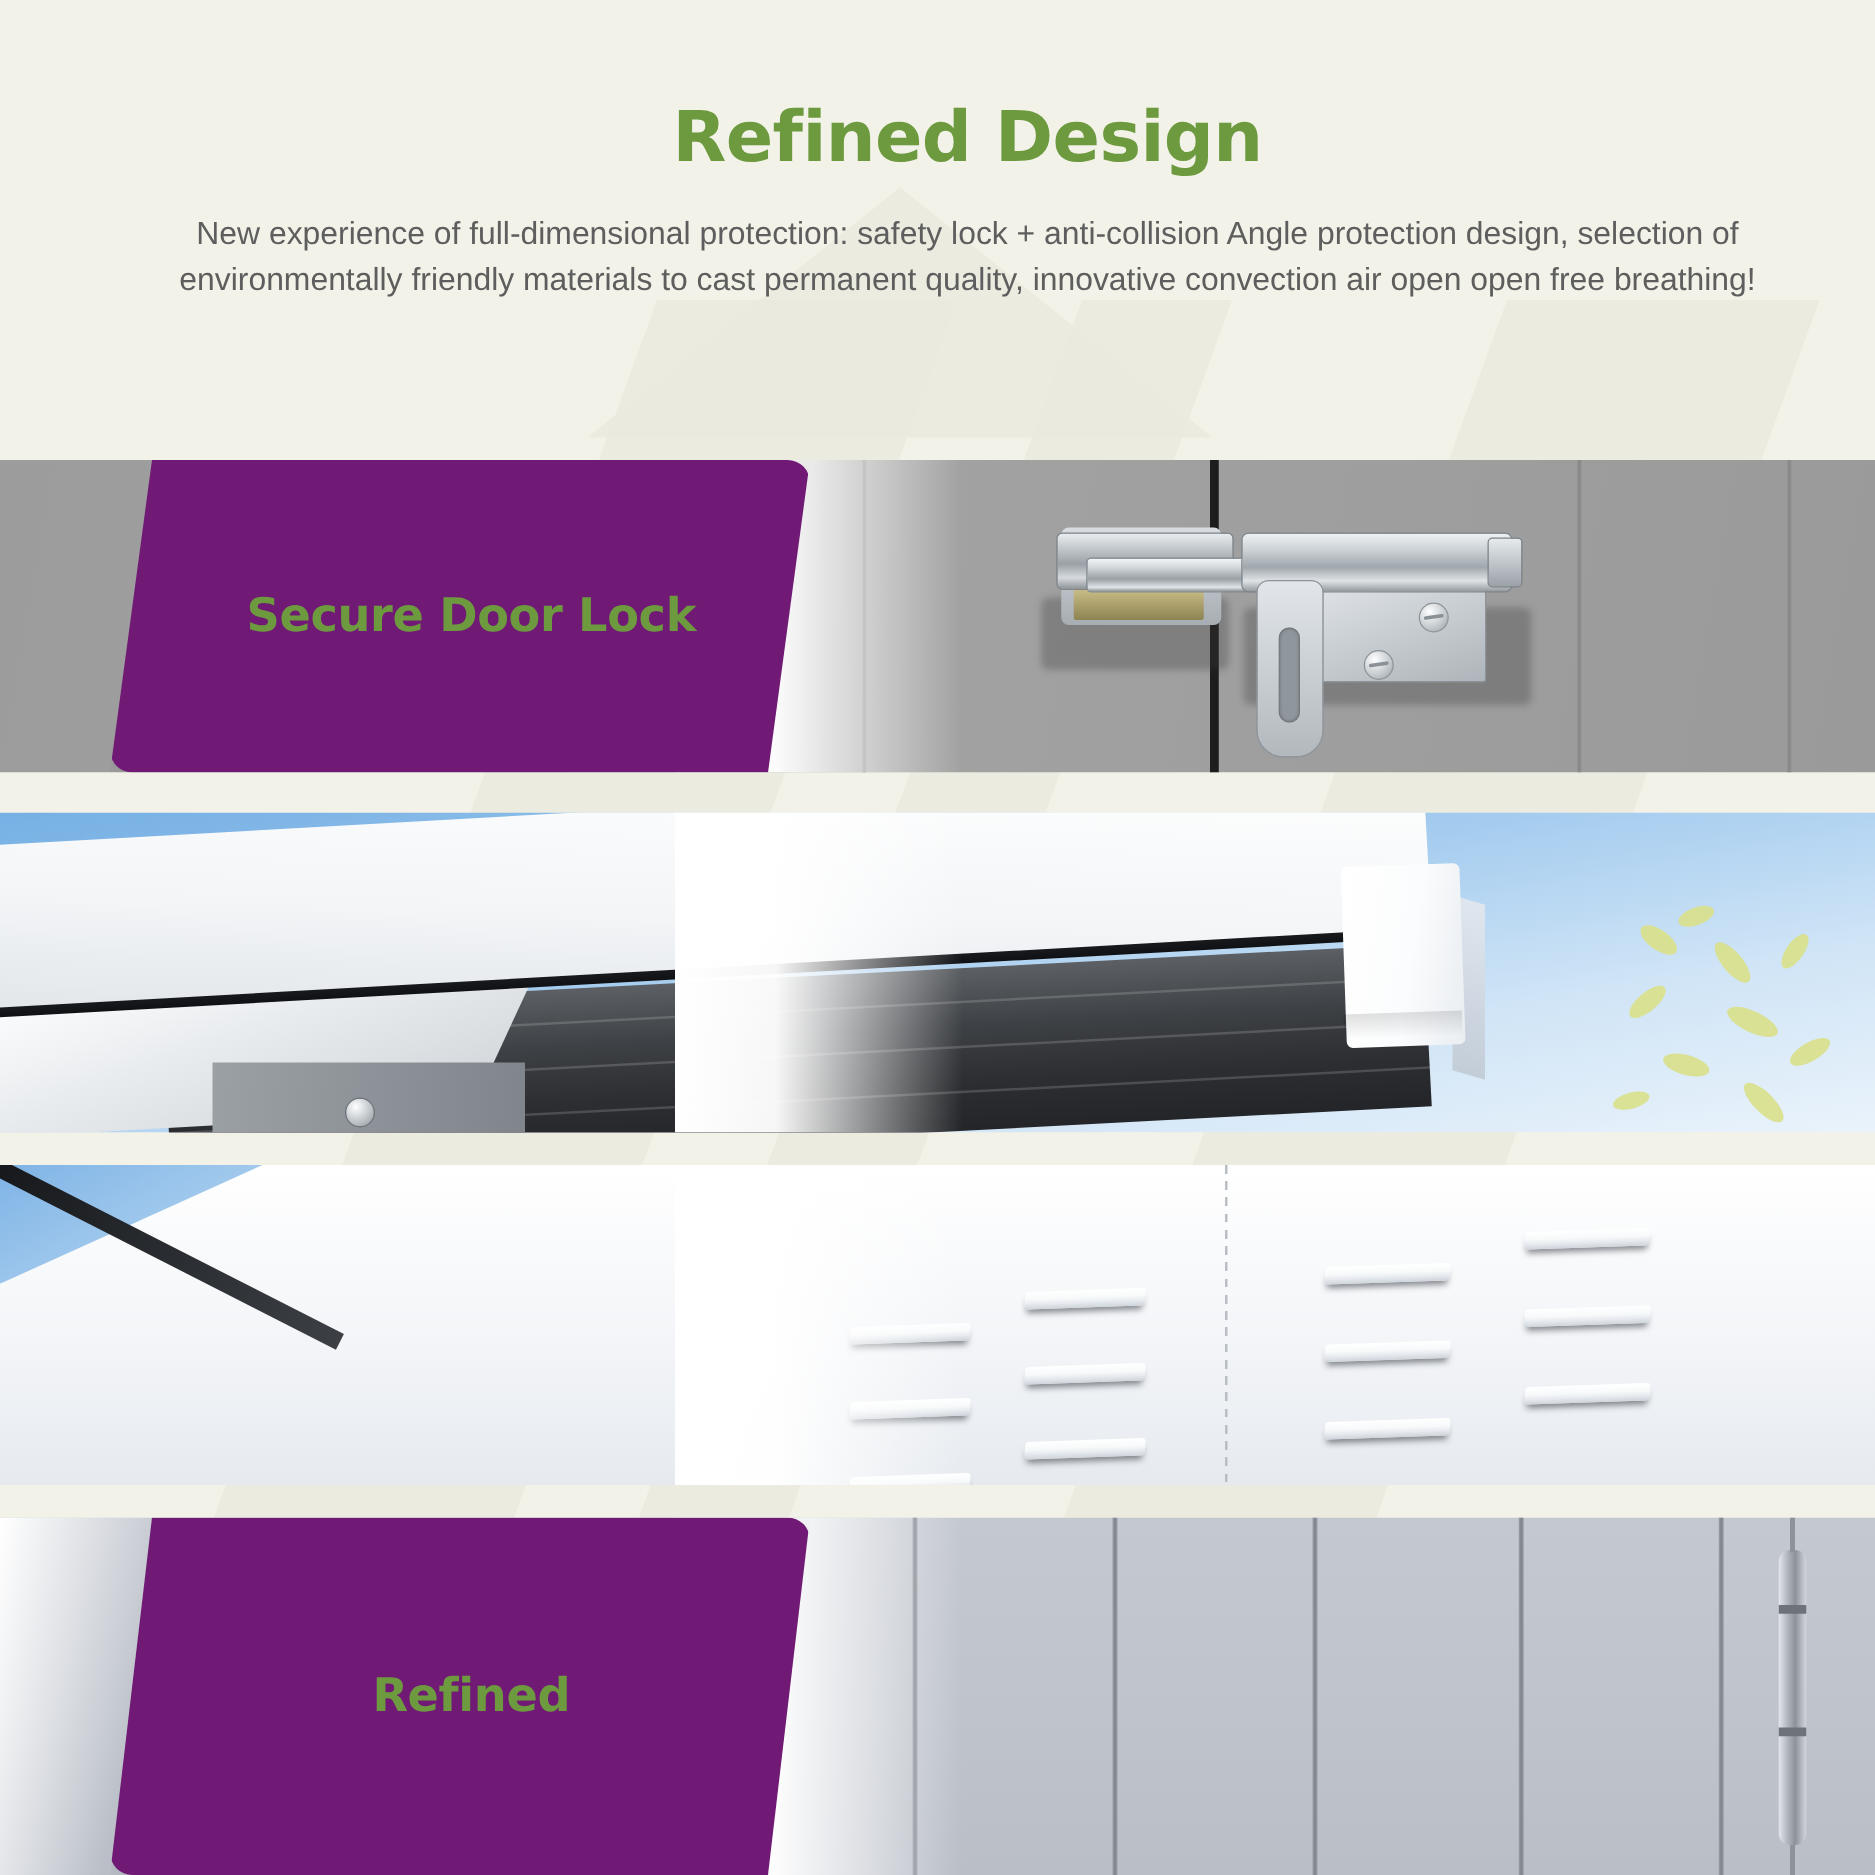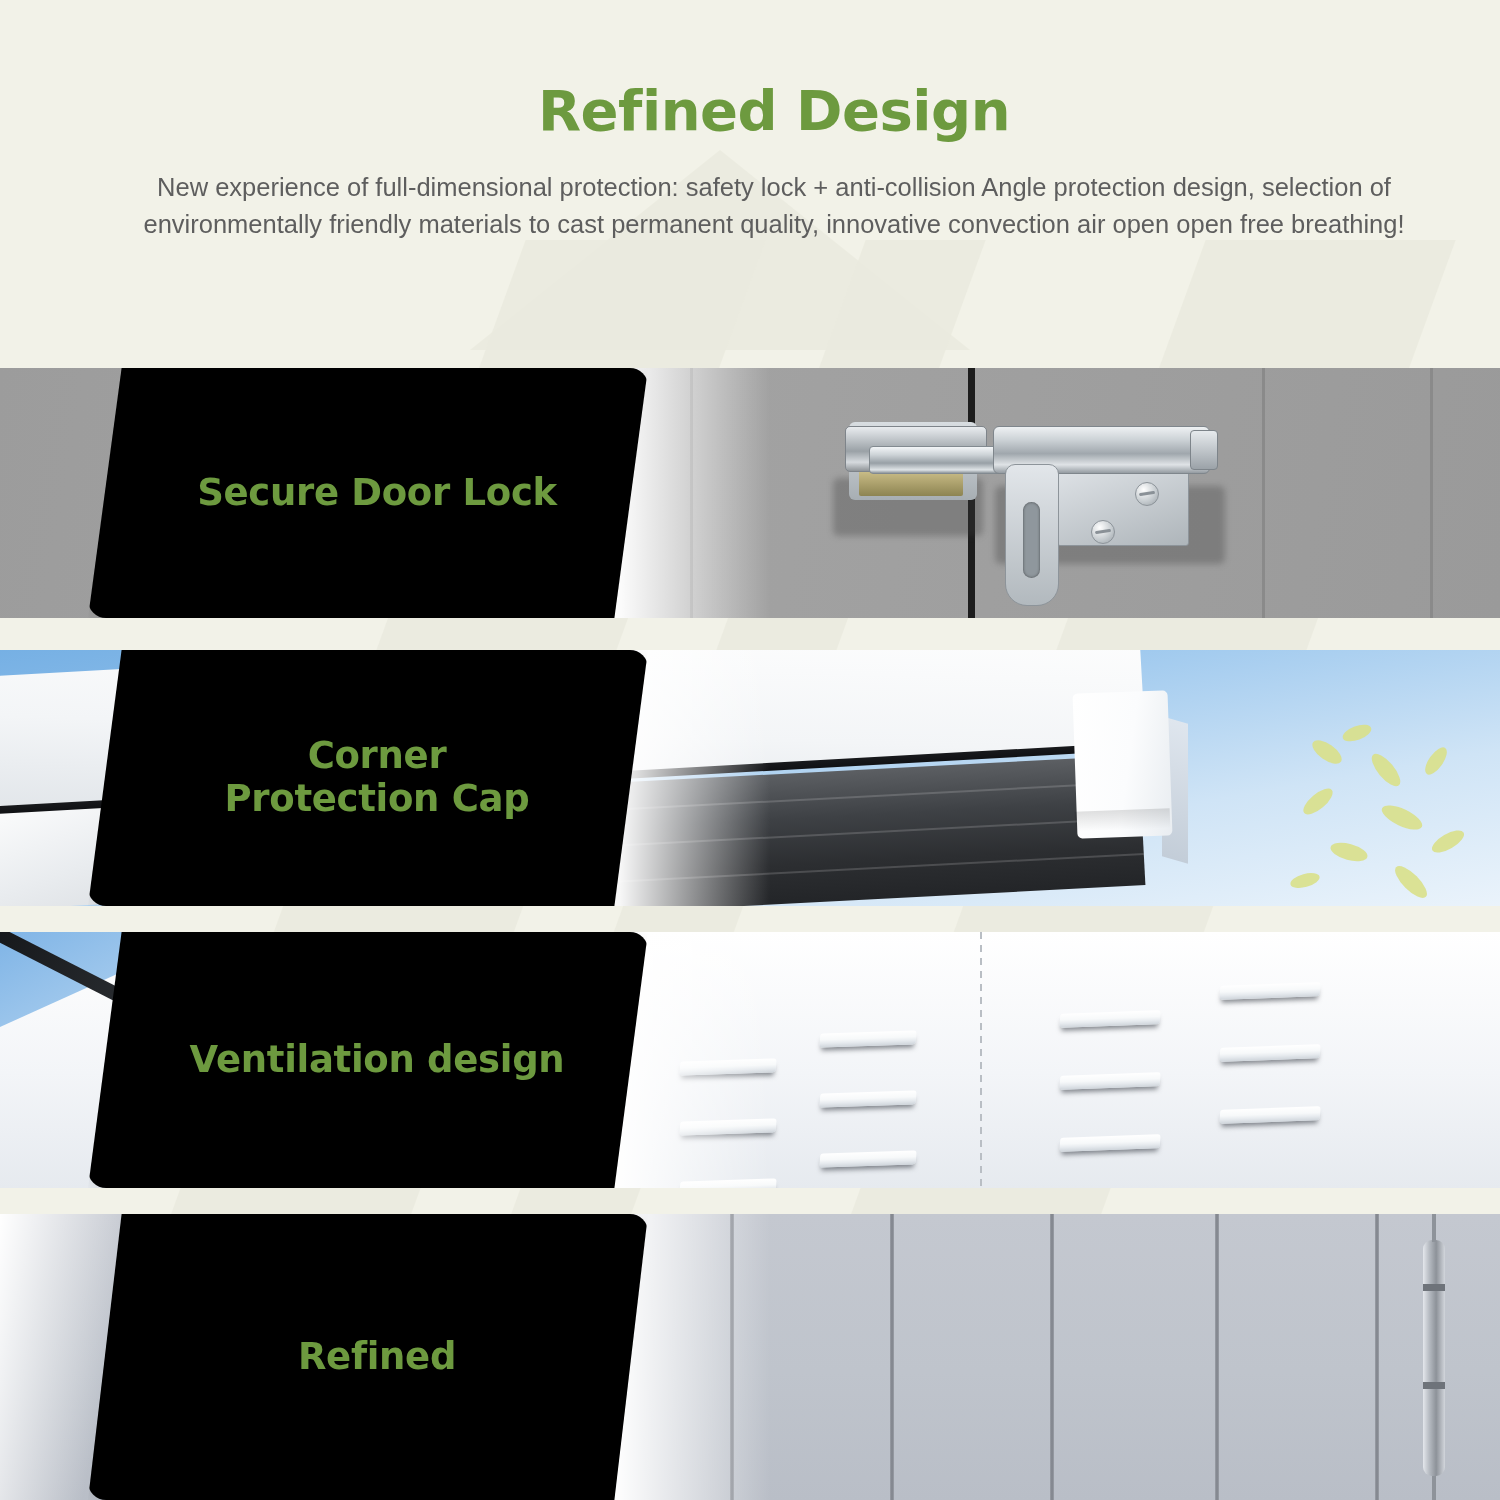--- a/index.html
+++ b/index.html
@@ -63,21 +63,21 @@
     overflow:hidden;
   }
   .row-media{
     position:absolute; inset:0;
     overflow:hidden;
   }
   
   .label-panel{
     position:absolute;
     left:88px; top:0; width:560px; height:100%;
-    background:#000000;
+    background:#701a75;
     border-radius:18px;
     clip-path:polygon(6% 0, 100% 0, 94% 100%, 0% 100%);
     box-shadow:0 3px 14px rgba(0,0,0,.07);
     display:flex;align-items:center;
     z-index:3;
   }
   .label-text{
     width:100%;
     text-align:center;
     padding:0 26px 0 44px;
@@ -320,26 +320,20 @@
     <div class="r2-eaveLight"></div>
     <div class="r2-door"></div>
     <div class="r2-doorknob"></div>
     <div class="r2-roofedge"></div>
     <div class="r2-roofwhite"></div>
     <div class="r2-capside"></div>
     <div class="r2-cap"></div>
     <div class="r2-capshade"></div>
   </div>
   <div class="media-fade"></div>
-  <div class="label-panel">
-    <div class="label-text">
-      <span class="l2">Corner</span>
-      <span class="l2">Protection Cap</span>
-    </div>
-  </div>
 </div>
 
 <div class="row" id="row3">
   <div class="row-media">
     <div class="r3-bg"></div>
     <div class="r3-sky"></div>
     <div class="r3-roofline"></div>
     <div class="r3-seam"></div>
     <div id="vents">
         <div class="vent" style="left: 680px; top: 128px; width: 96px; transform: skewX(-6deg) rotate(-2deg);"></div>
@@ -350,25 +344,20 @@
         <div class="vent" style="left: 820px; top: 220px; width: 96px; transform: skewX(-6deg) rotate(-2deg);"></div>
         <div class="vent" style="left: 1060px; top: 80px; width: 100px; transform: skewX(-6deg) rotate(-2deg);"></div>
         <div class="vent" style="left: 1060px; top: 142px; width: 100px; transform: skewX(-6deg) rotate(-2deg);"></div>
         <div class="vent" style="left: 1060px; top: 204px; width: 100px; transform: skewX(-6deg) rotate(-2deg);"></div>
         <div class="vent" style="left: 1220px; top: 52px; width: 100px; transform: skewX(-6deg) rotate(-2deg);"></div>
         <div class="vent" style="left: 1220px; top: 114px; width: 100px; transform: skewX(-6deg) rotate(-2deg);"></div>
         <div class="vent" style="left: 1220px; top: 176px; width: 100px; transform: skewX(-6deg) rotate(-2deg);"></div>
       </div>
   </div>
   <div class="media-fade"></div>
-  <div class="label-panel">
-    <div class="label-text">
-      <span>Ventilation design</span>
-    </div>
-  </div>
 </div>
 
 <div class="row" id="row4">
   <div class="row-media">
     <div class="r4-bg"></div>
     <div class="r4-groove" style="left:730px"></div>
     <div class="r4-groove" style="left:890px"></div>
     <div class="r4-groove" style="left:1050px"></div>
     <div class="r4-groove" style="left:1215px"></div>
     <div class="r4-groove" style="left:1375px"></div>

